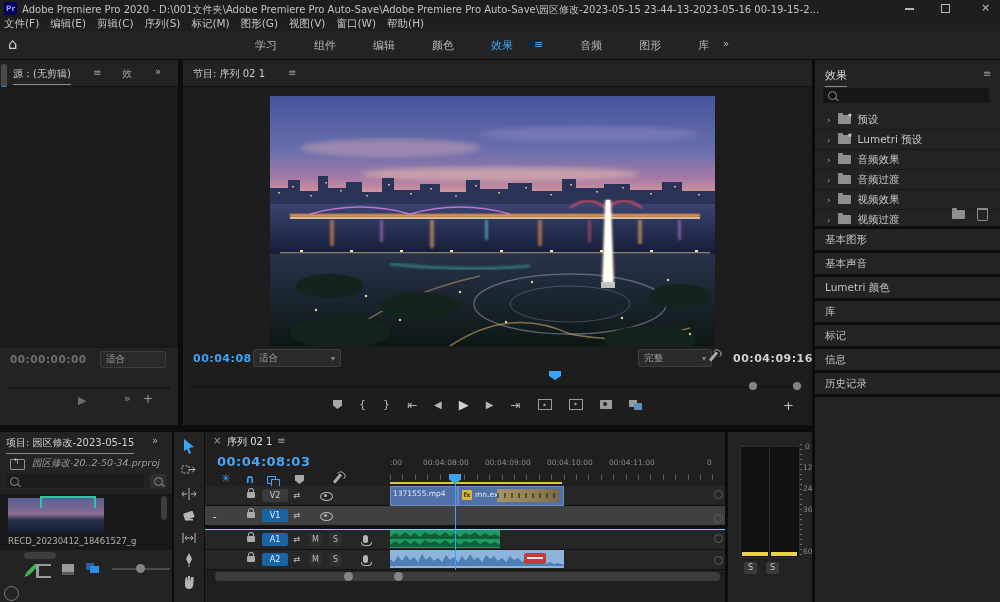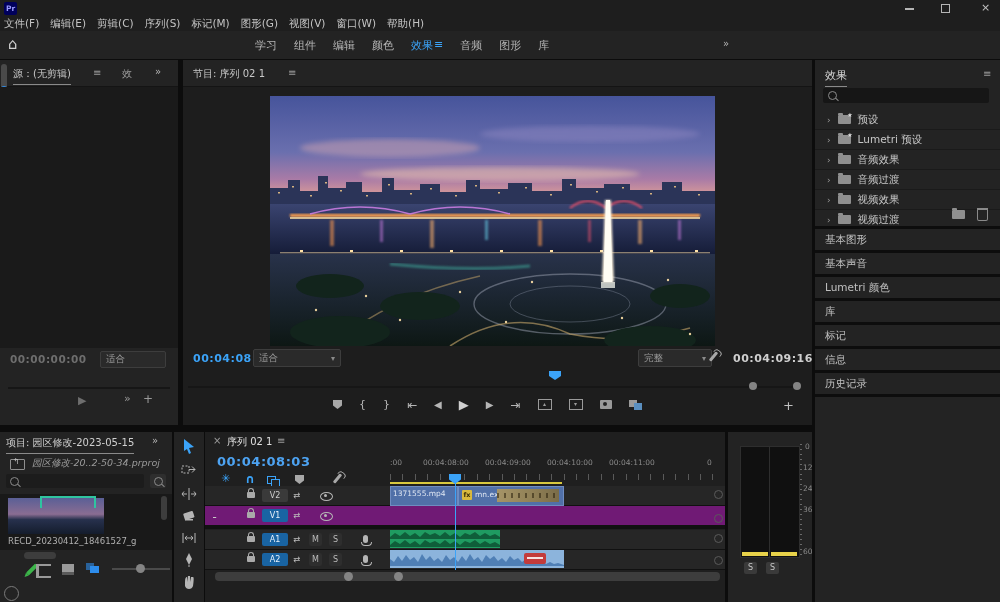--- a/index.html
+++ b/index.html
@@ -72,40 +72,41 @@
   .winbar{width:9px;height:1.5px;background:#b5b5b5;}
   .winbox{width:7px;height:7px;border:1px solid #b5b5b5;}
 </style>
 </head>
 <body>
 
 <div id="app">
 
   <div class="p" id="titlebar">
     <div class="p" style="left:4px;top:2px;width:13px;height:13px;background:#00005b;border-radius:2px;color:#9999ff;font-size:7.5px;font-weight:bold;text-align:center;line-height:13px;">Pr</div>
+    <div class="p txt" style="left:22px;top:2.5px;font-size:10px;color:#c2c2c2;">Adobe Premiere Pro 2020 - D:\001文件夹\Adobe Premiere Pro Auto-Save\Adobe Premiere Pro Auto-Save\园区修改-2023-05-15 23-44-13-2023-05-16 00-19-15-2...</div>
     <div class="p winbar" style="left:905px;top:8px;"></div>
     <div class="p winbox" style="left:941px;top:4px;"></div>
     <div class="p" style="left:981px;top:1px;font-size:11px;color:#c2c2c2;">×</div>
   </div>
 
   <div class="p" id="menubar">
     <span>文件(F)</span>
     <span>编辑(E)</span>
     <span>剪辑(C)</span>
     <span>序列(S)</span>
     <span>标记(M)</span>
     <span>图形(G)</span>
     <span>视图(V)</span>
     <span>窗口(W)</span>
     <span>帮助(H)</span>
   </div>
 
   <div class="p" id="wsbar">
     <div class="p" style="left:8px;top:4px;font-size:15px;color:#d0d0d0;">⌂</div>
-    <div class="p" style="left:255px;top:7px;display:flex;gap:17px;">
+    <div class="p" style="left:255px;top:7px;display:flex;gap:37px;">
       <span class="wstab">学习</span>
       <span class="wstab">组件</span>
       <span class="wstab">编辑</span>
       <span class="wstab">颜色</span>
       <span class="wstab active">效果</span>
       <span class="wstab active" style="margin-left:-16px;">≡</span>
       <span class="wstab">音频</span>
       <span class="wstab">图形</span>
       <span class="wstab">库</span>
     </div>
@@ -396,21 +397,21 @@
       <div class="p" style="left:253px;top:0;width:104px;height:18px;background:#5170a8;border:1px solid #6f8cc0;">
         <span class="fxbadge" style="position:absolute;left:3px;top:3px;">fx</span>
         <span class="txt" style="position:absolute;left:16px;top:3px;font-size:7.5px;color:#dfe6f2;">mn.exp</span>
         <div style="position:absolute;left:38px;top:2px;width:62px;height:13px;background:linear-gradient(90deg,#a59467,#8f7f55 60%,#7a6c48);
                     background-blend-mode:normal;">
           <div style="width:100%;height:5px;margin-top:4px;background:repeating-linear-gradient(90deg,rgba(40,30,10,.55) 0 2px,transparent 2px 7px);"></div>
         </div>
       </div>
     </div>
     
-    <div class="p" style="left:0;top:76px;width:520px;height:19px;background:#701a75;border-bottom:2px solid #7dd3fc;text-decoration:underline;">
+    <div class="p" style="left:0;top:76px;width:520px;height:19px;background:#404040;border-bottom:5px solid #7dd3fc;text-decoration:underline;">
       <span class="p lock" style="left:42px;top:2px;"></span>
       <span class="p namebox on" style="left:57px;top:3px;">V1</span>
       <span class="p trackheadcell" style="left:88px;top:4px;">⇄</span>
       <span class="p eye" style="left:104px;top:5px;"></span>
     </div>
     <div class="p row-sep" style="left:0;top:95px;width:520px;height:4px;"></div>
     
     <div class="p" style="left:0;top:100px;width:520px;height:19px;background:#262626;border-bottom:1px solid #111;">
       <span class="p lock" style="left:42px;top:2px;"></span>
       <span class="p namebox on" style="left:57px;top:3px;">A1</span>

